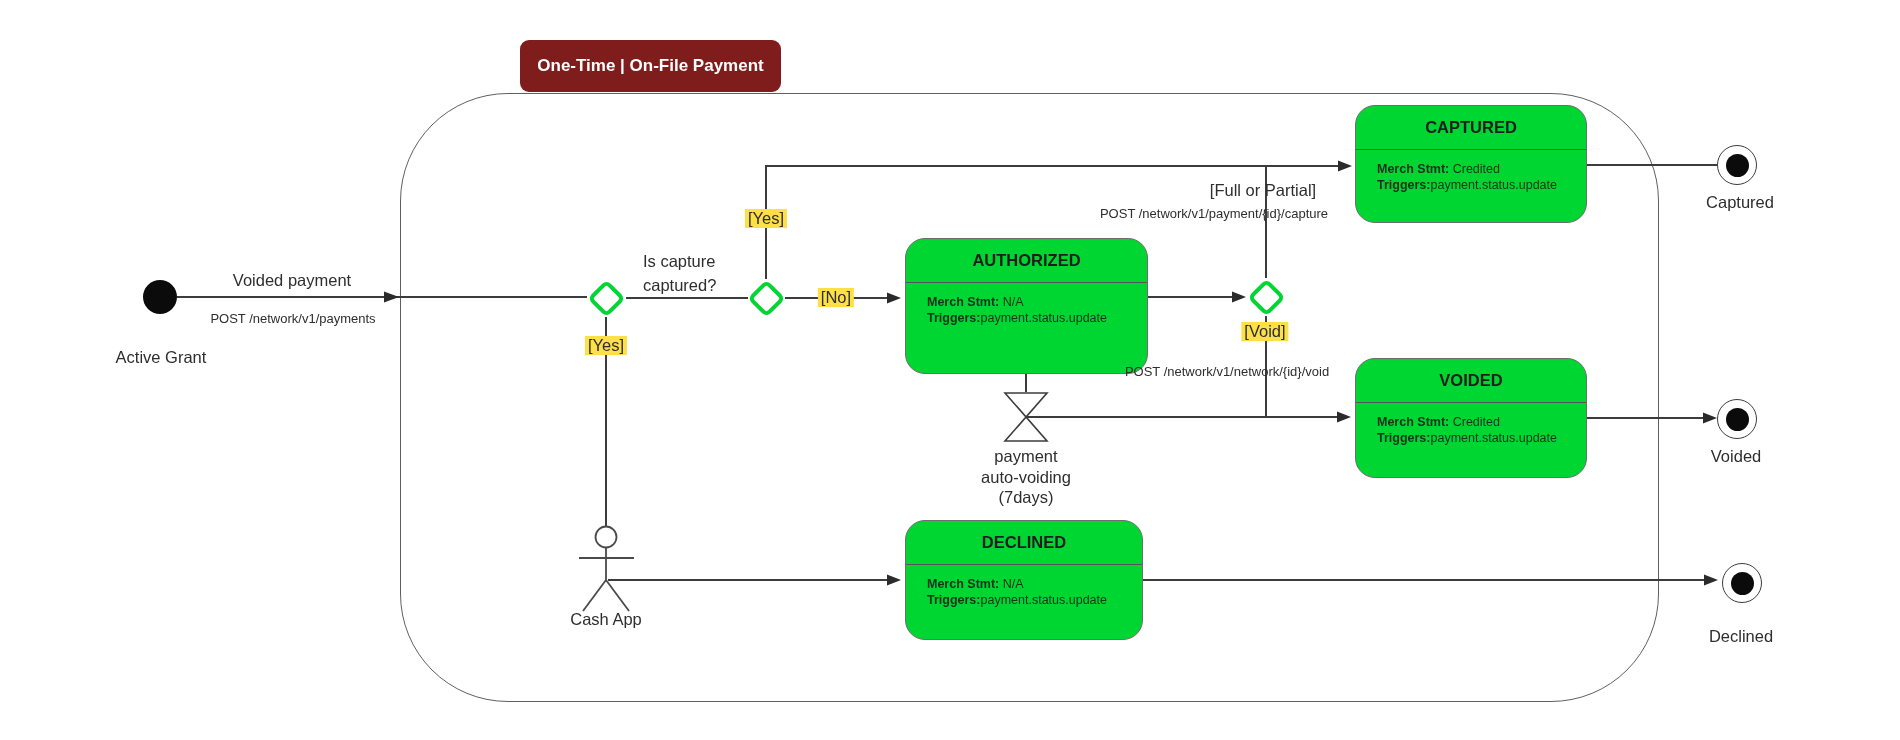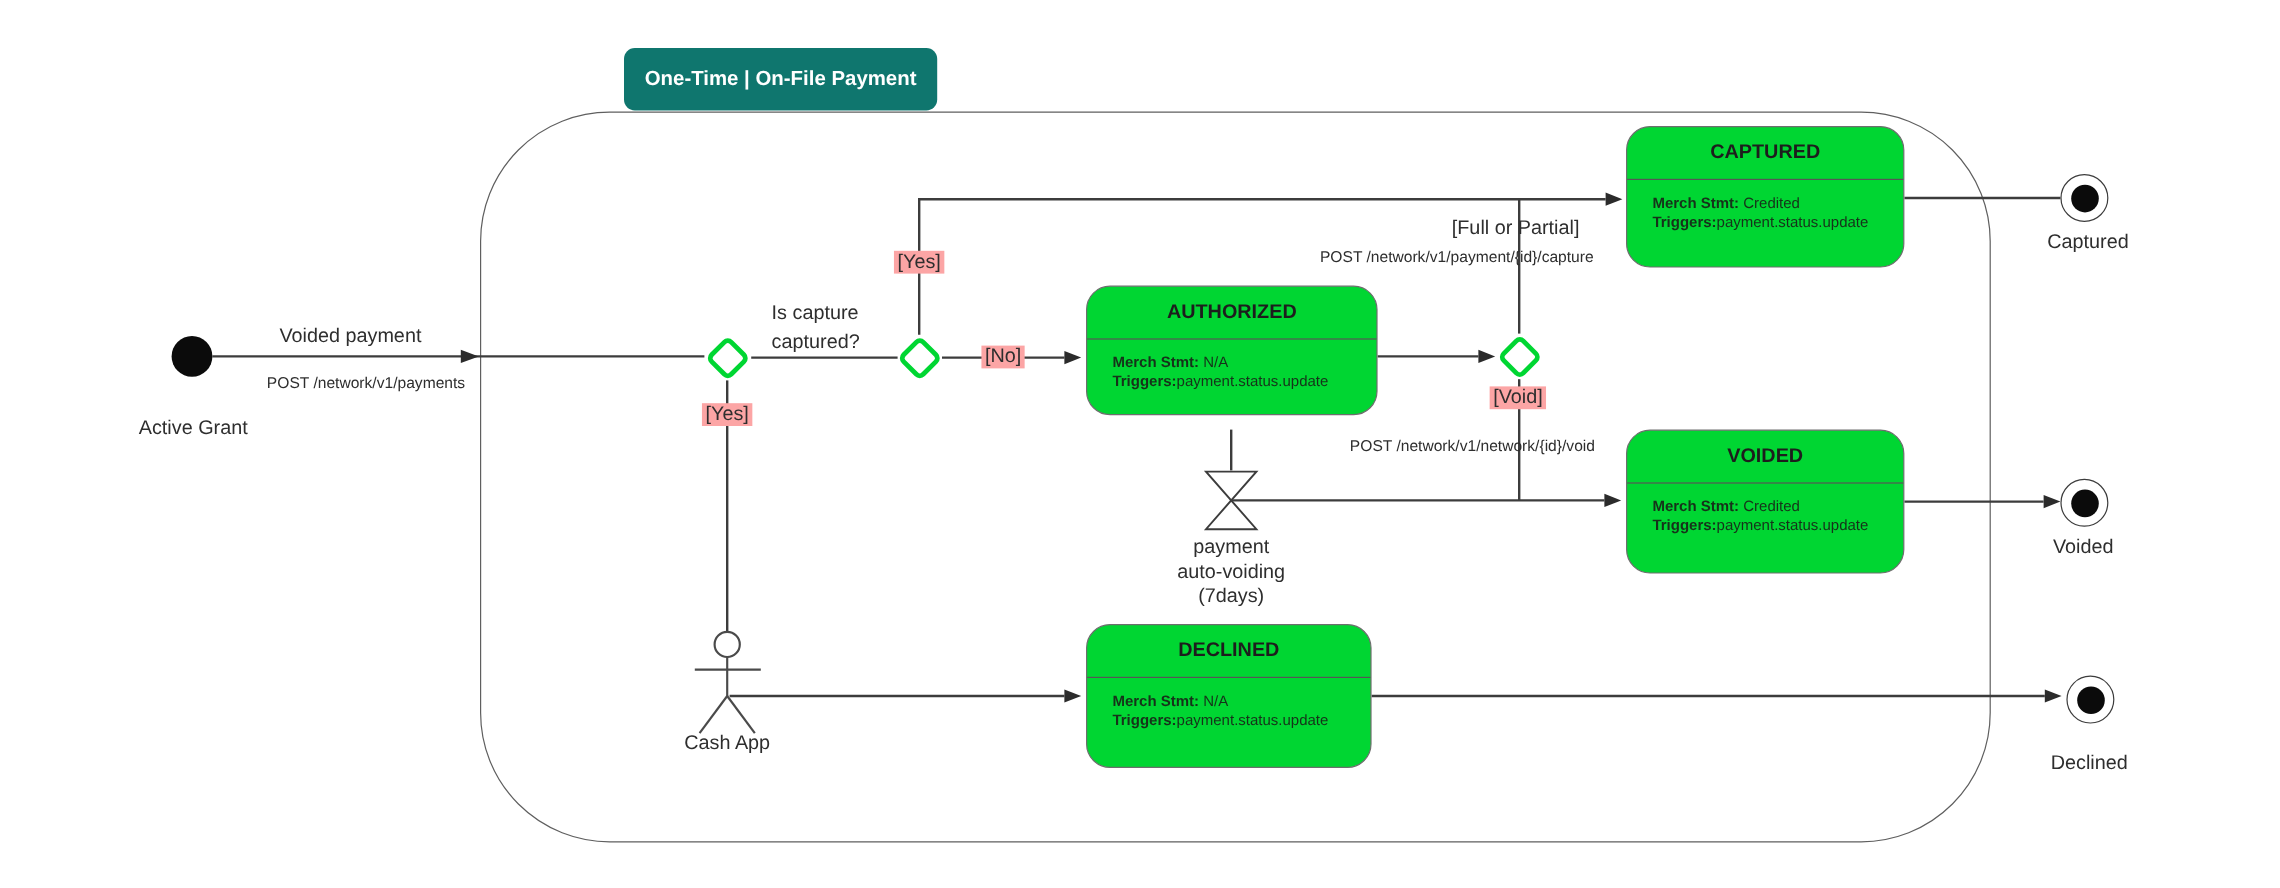--- a/index.html
+++ b/index.html
@@ -18,21 +18,21 @@
 
   
   .frame{
     position:absolute;left:400px;top:93px;width:1257px;height:607px;
     border:1.6px solid #5f5f5f;border-radius:108px;background:transparent;
   }
 
   
   .badge{
     position:absolute;left:520px;top:40px;width:261px;height:52px;
-    background:#0f766e;border-radius:9px;display:flex;align-items:center;justify-content:center;
+    background:#7f1d1d;border-radius:9px;display:flex;align-items:center;justify-content:center;
     color:#fff;font-weight:bold;font-size:17px;z-index:6;
   }
 
   
   svg.edges{position:absolute;left:0;top:0;z-index:2;}
   svg.edges .ln{stroke:var(--line);stroke-width:2;fill:none;}
   svg.edges .thin{stroke:#4a4a4a;stroke-width:1.8;fill:none;}
   svg.edges .ah{fill:#2b2b2b;stroke:none;}
   svg.edges .outline{fill:#ffffff;stroke:var(--line);stroke-width:1.6;}
   svg.edges .headfill{fill:#ffffff;}
@@ -62,21 +62,21 @@
     height:43px;display:flex;align-items:center;justify-content:center;
     font-weight:bold;font-size:16.5px;color:#1d1d1d;border-bottom:1.4px solid #565656;
   }
   .state .state-body{padding:11px 10px 0 21px;font-size:12.5px;line-height:16px;}
   .state .state-body b{font-weight:bold;}
 
   
   .lbl{position:absolute;font-size:16.5px;white-space:nowrap;z-index:5;color:var(--label-text);}
   .lbl.small{font-size:13px;}
   .lbl.center{transform:translateX(-50%);}
-  .lbl.knockout{background:#fca5a5;padding:0 3px;}
+  .lbl.knockout{background:#fde047;padding:0 3px;}
   .lbl.multiline{line-height:24px;white-space:pre;}
   .lbl.tcenter{text-align:center;line-height:20.5px;}
 </style>
 </head>
 <body>
 
 <div class="canvas">
 
   <div class="frame"></div>
 
@@ -136,30 +136,30 @@
   <div class="start-node"></div>
   <div class="lbl center" style="left:161px;top:348px;">Active Grant</div>
 
   <div class="decision" style="left:592.5px;top:284.5px;"></div>
   <div class="decision" style="left:752.5px;top:284.5px;"></div>
   <div class="decision" style="left:1252.5px;top:283.5px;"></div>
 
   <div class="lbl multiline" style="left:643px;top:249px;"><span>Is capture</span><br><span>captured?</span></div>
 
   <div class="lbl center" style="left:292px;top:271px;">Voided payment</div>
-  <div class="lbl center small" style="left:305px;top:311px;text-align:right;">POST /network/v1/payments</div>
+  <div class="lbl center small" style="left:293px;top:311px;text-align:right;">POST /network/v1/payments</div>
   <div class="lbl center knockout" style="left:606px;top:336px;">[Yes]</div>
   <div class="lbl center knockout" style="left:766px;top:209px;">[Yes]</div>
   <div class="lbl center knockout" style="left:836px;top:288px;">[No]</div>
   <div class="lbl center" style="left:1263px;top:181px;">[Full or Partial]</div>
   <div class="lbl center small" style="left:1214px;top:206px;">POST /network/v1/payment/{id}/capture</div>
   <div class="lbl center knockout" style="left:1265px;top:322px;">[Void]</div>
   <div class="lbl center small" style="left:1227px;top:364px;">POST /network/v1/network/{id}/void</div>
 
-  <div class="state" style="left:905px;top:238px;width:243px;height:108px;">
+  <div class="state" style="left:905px;top:238px;width:243px;height:136px;">
     <div class="state-title">AUTHORIZED</div>
     <div class="state-body">
       <div><b>Merch Stmt:</b><span> N/A</span></div>
       <div><b>Triggers:</b><span>payment.status.update</span></div>
     </div>
   </div>
 
   <div class="state" style="left:1355px;top:105px;width:232px;height:118px;">
     <div class="state-title">CAPTURED</div>
     <div class="state-body">

